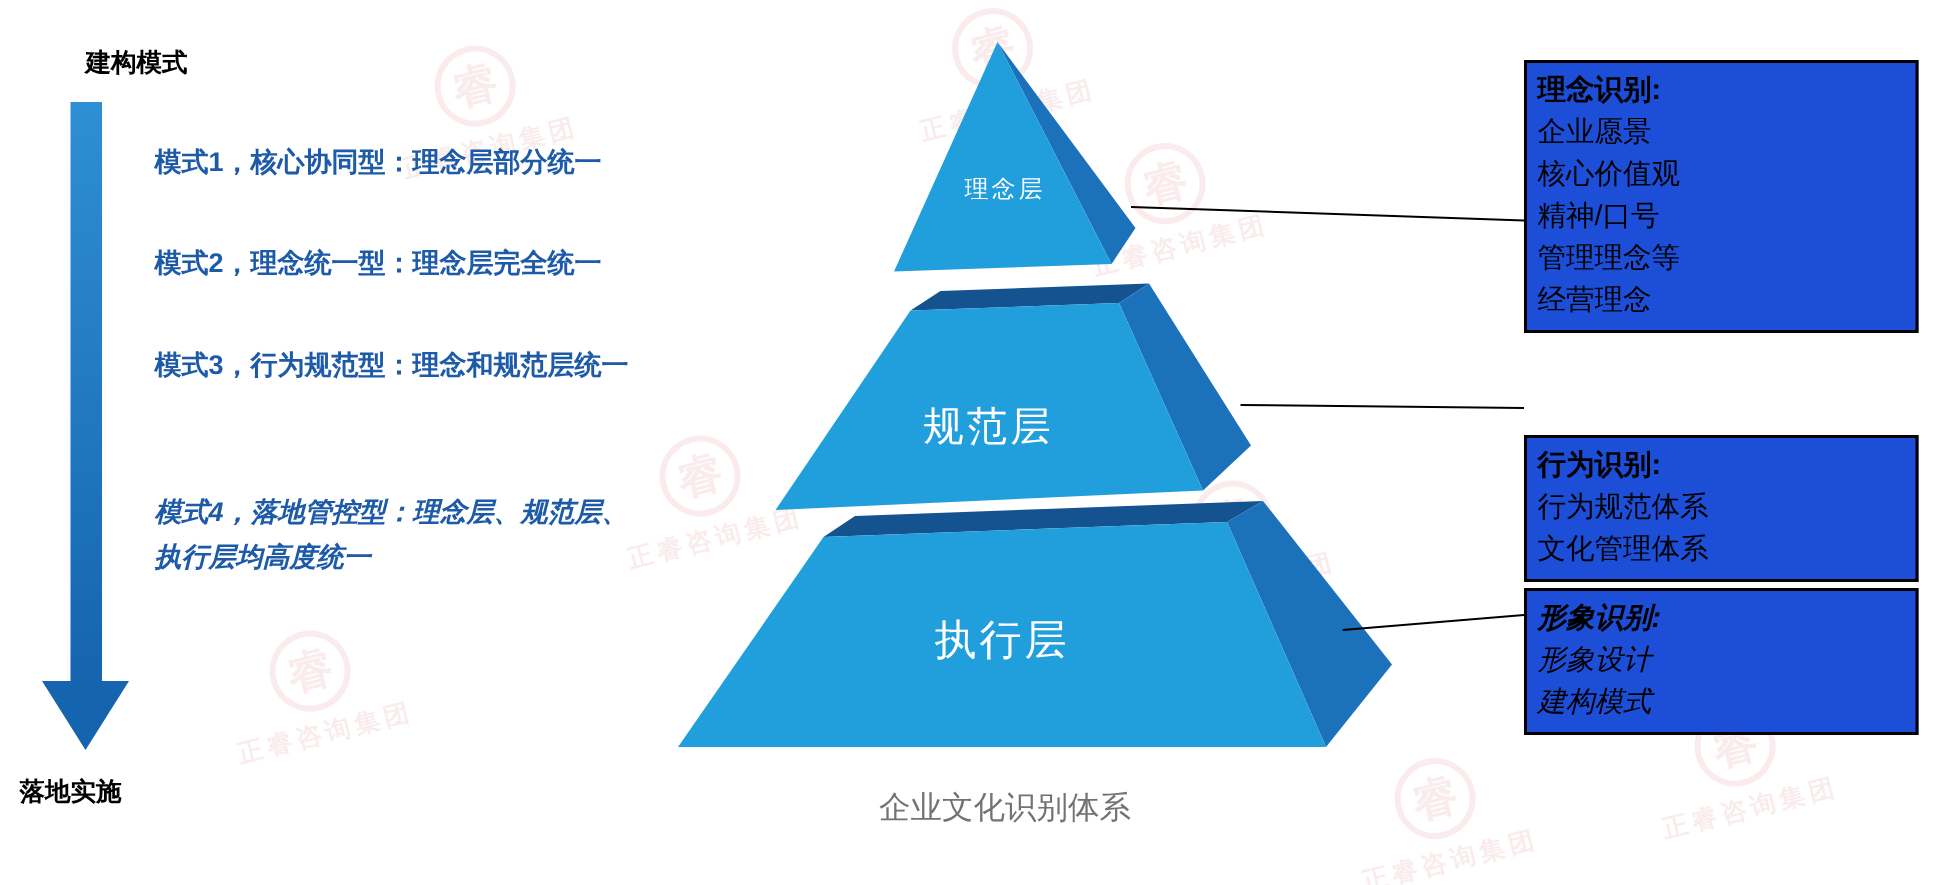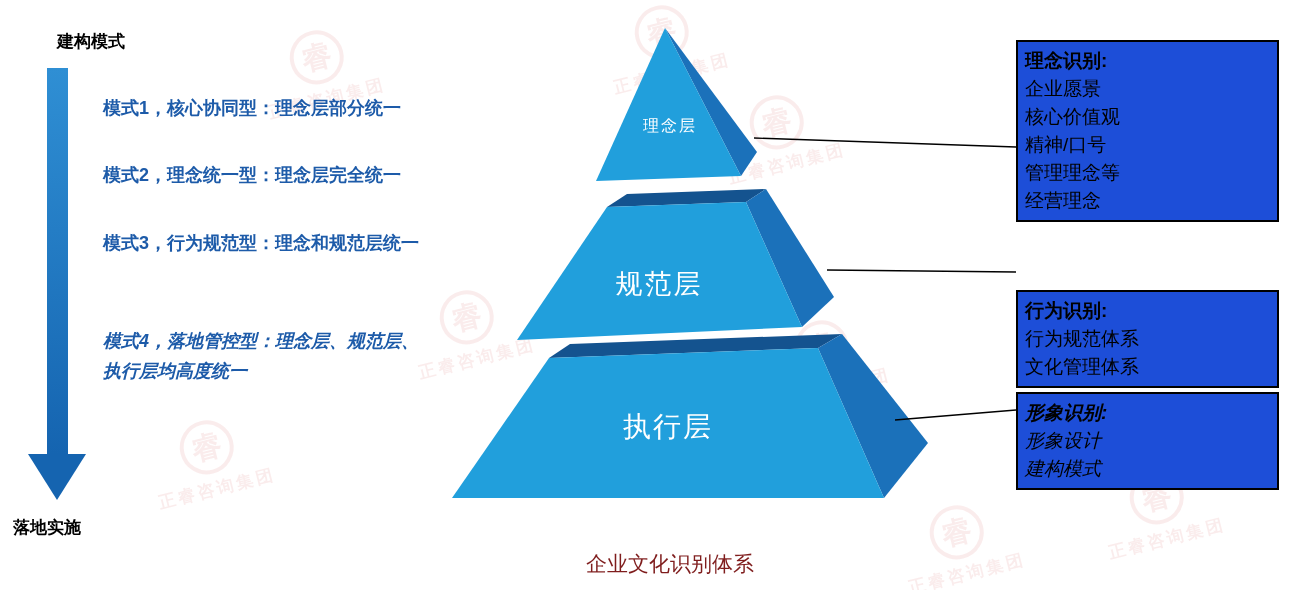--- a/index.html
+++ b/index.html
@@ -44,21 +44,21 @@
 
   
   .box { position:absolute; left:1016px; width:263px; z-index:2; background:#1d4ed8;
          border:2px solid #000; padding:5px 7px; font-size:19px; line-height:28px; color:#000; }
   #box-1 { top:40px; }
   #box-2 { top:266px;margin-top:24px; }
   #box-3 { top:392px;font-style:italic; }
   .box-title { font-weight:bold; }
 
   .caption { position:absolute; left:535px; top:524px; width:270px; z-index:2;
-             text-align:center; font-size:21px; color:#7f1d1d;margin-top:26px; }
+             text-align:center; font-size:21px; color:#737373; }
 </style>
 </head>
 <body>
 
 <div id="canvas">
 
   <div class="wm" style="left:240px;top:30px;">
     <div class="ring">
         <span>睿</span>
       </div>

